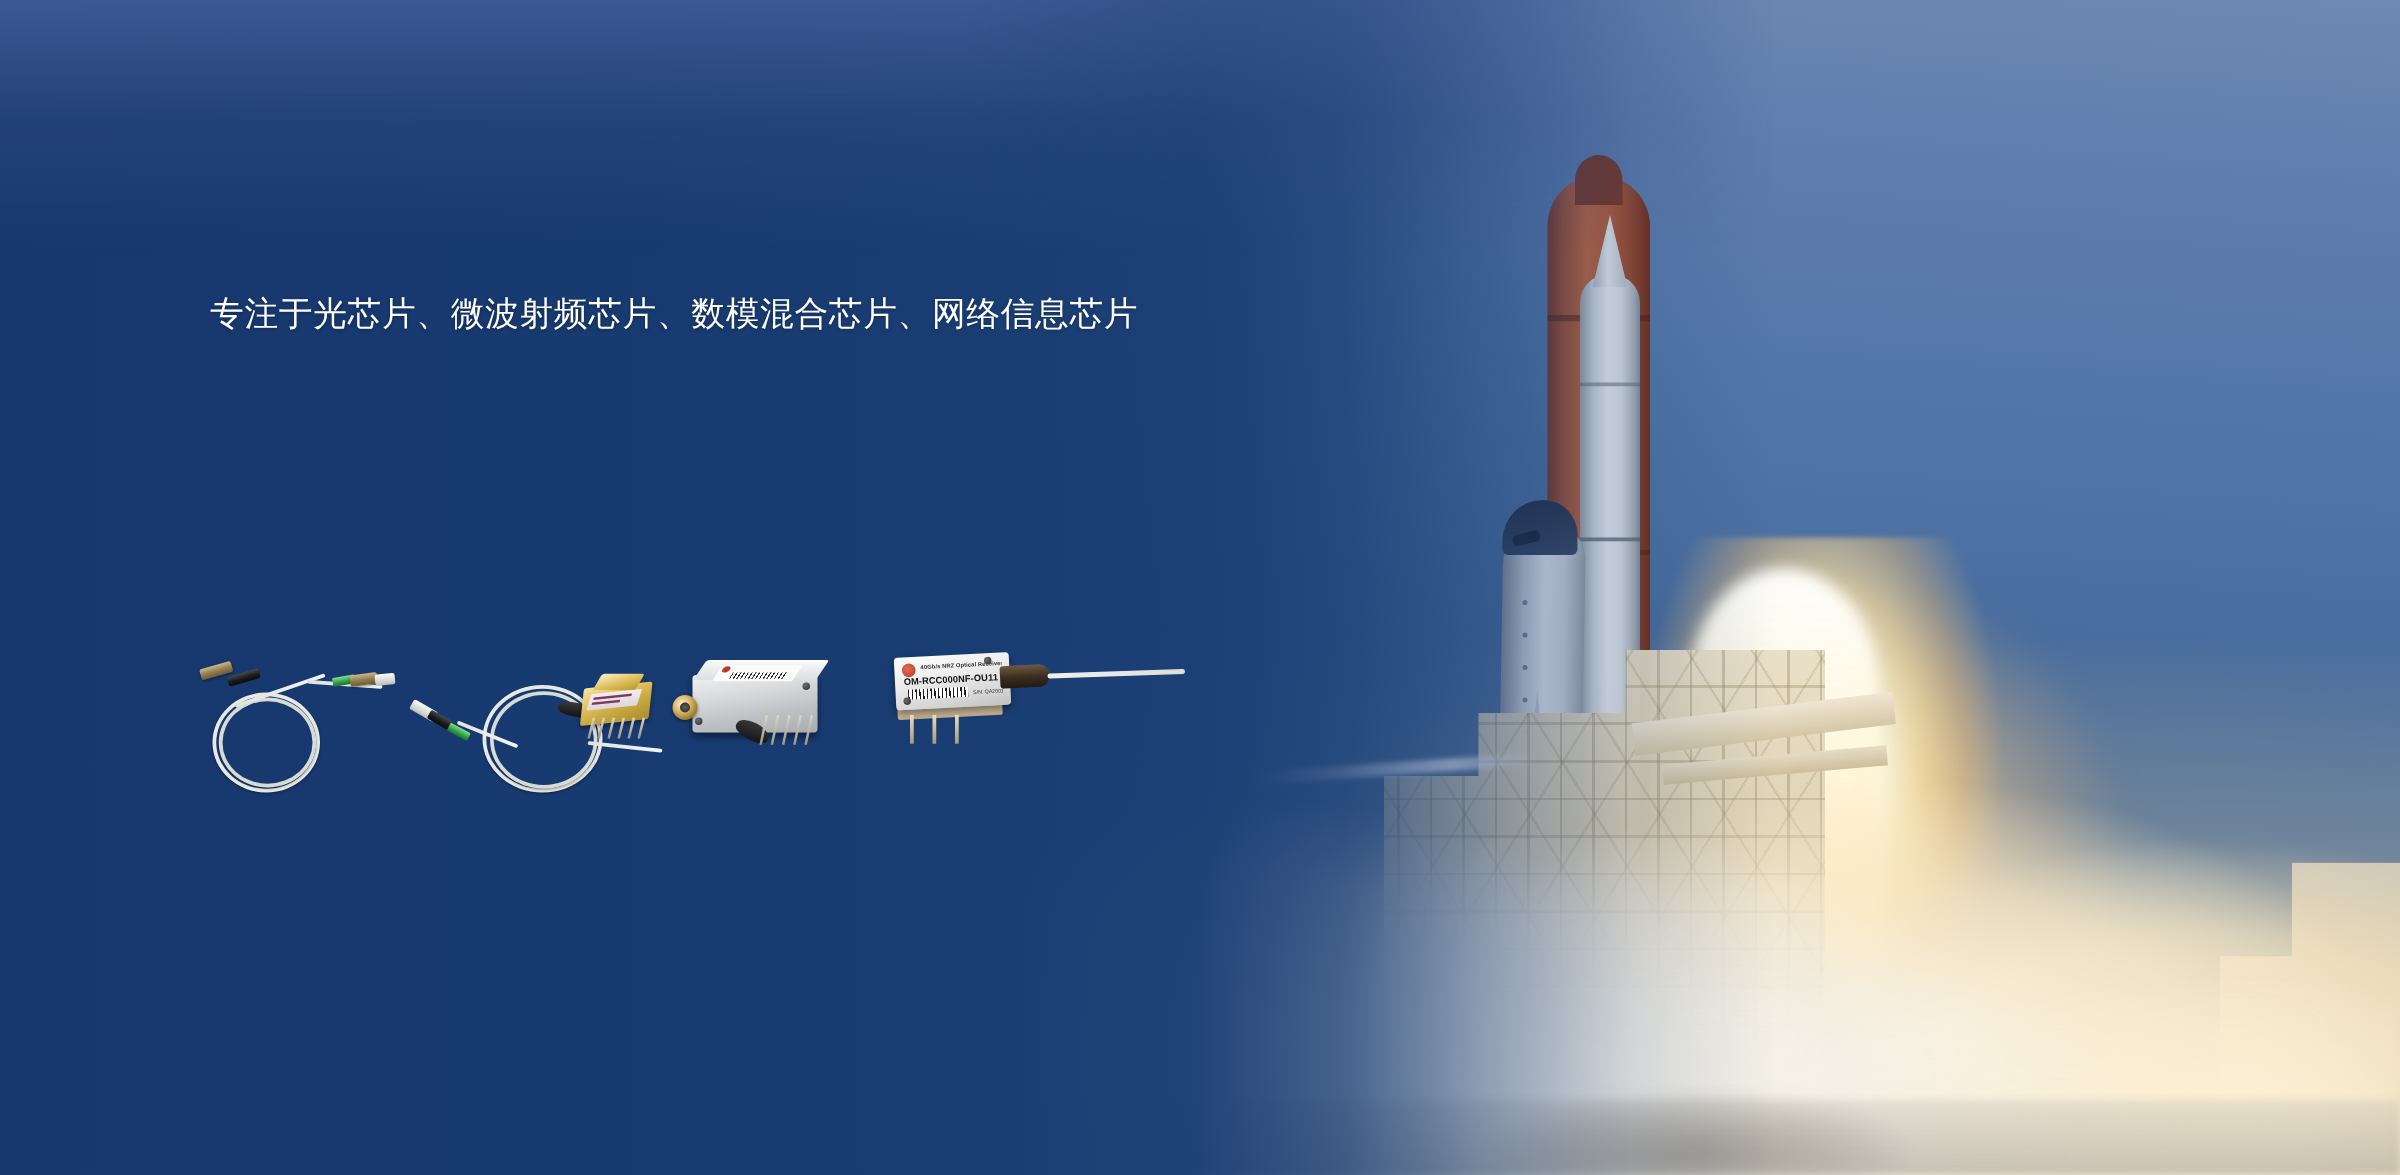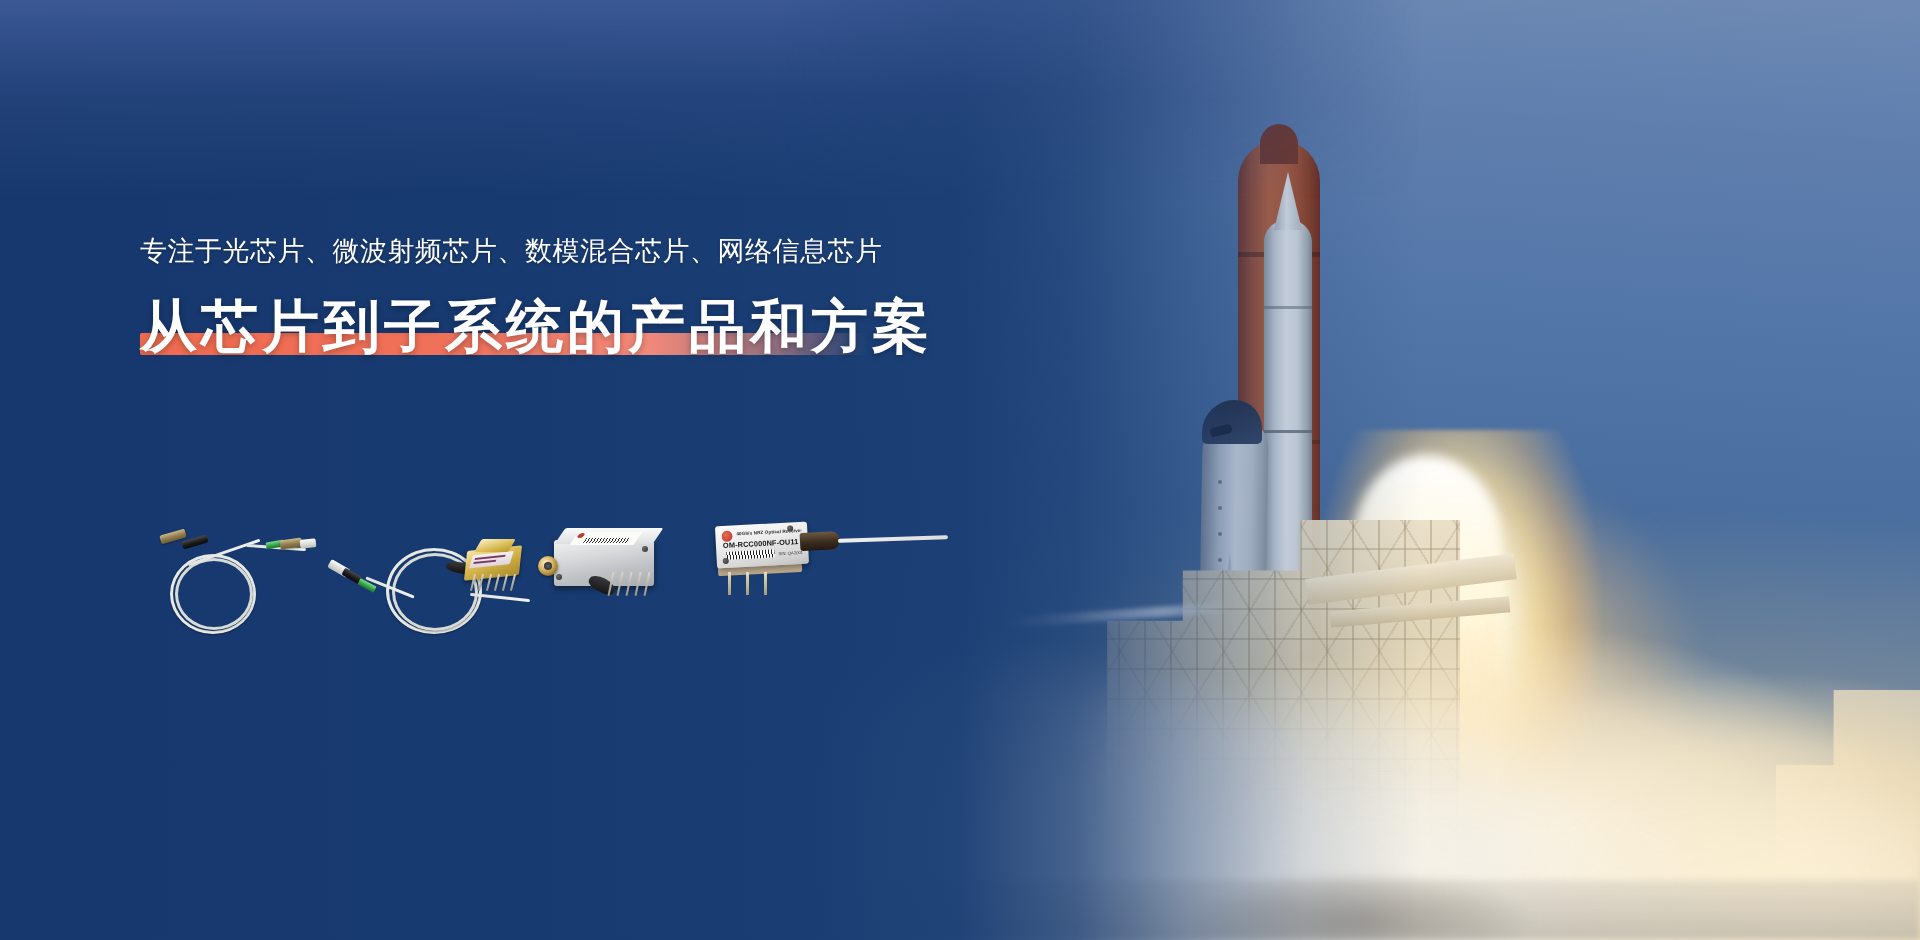--- a/index.html
+++ b/index.html
@@ -217,21 +217,21 @@
   .blue-top {
     position:absolute; left:0; top:0; width:100%; height:200px;
     background:linear-gradient(180deg, rgba(63,92,152,.90) 0%, rgba(44,74,132,.55) 48%, rgba(30,60,112,0) 100%);
     mix-blend-mode:normal;
     pointer-events:none;
     mask-image:linear-gradient(90deg,#000 0%,#000 40%,rgba(0,0,0,.5) 58%,rgba(0,0,0,0) 74%);
     -webkit-mask-image:linear-gradient(90deg,#000 0%,#000 40%,rgba(0,0,0,.5) 58%,rgba(0,0,0,0) 74%);
   }
 
   
-  .copy { position:absolute; left:140px; top:228px; width:980px; z-index:6; }
+  .copy { position:absolute; left:168px; top:228px; width:980px; z-index:6;font-family:Liberation Serif, serif; }
 
   .sub {
     color:#ffffff;
     font-size:27px;
     line-height:47px;
     letter-spacing:.5px;
     white-space:nowrap;
     text-shadow:0 1px 3px rgba(0,0,0,.30);
   }
 
@@ -457,24 +457,20 @@
   <div class="smoke"></div>
   <div class="smoke-b"></div>
   <div class="smoke-dark"></div>
   <div class="ground"></div>
 
   <div class="blue-wash"></div>
   <div class="blue-top"></div>
 
   <div class="copy">
     <div class="sub">专注于光芯片、微波射频芯片、数模混合芯片、网络信息芯片</div>
-    <div class="headline-wrap">
-      <div class="headline-bar"></div>
-      <div class="headline">从芯片到子系统的产品和方案</div>
-    </div>
   </div>
 
   <div class="products">
 
     <div class="prod" style="left:0;top:0;width:160px;height:110px;">
       <div class="coil" style="left:20px;top:24px;width:86px;height:80px;"></div>
       <div class="coil inner" style="left:25px;top:28px;width:78px;height:72px;"></div>
       <div class="fiber" style="left:36px;top:21px;width:76px;transform:rotate(-19deg);"></div>
       <div class="fiber" style="left:96px;top:16px;width:60px;transform:rotate(4deg);"></div>
       <div class="conn-body" style="left:10px;top:2px;width:26px;transform:rotate(-16deg);"></div>

